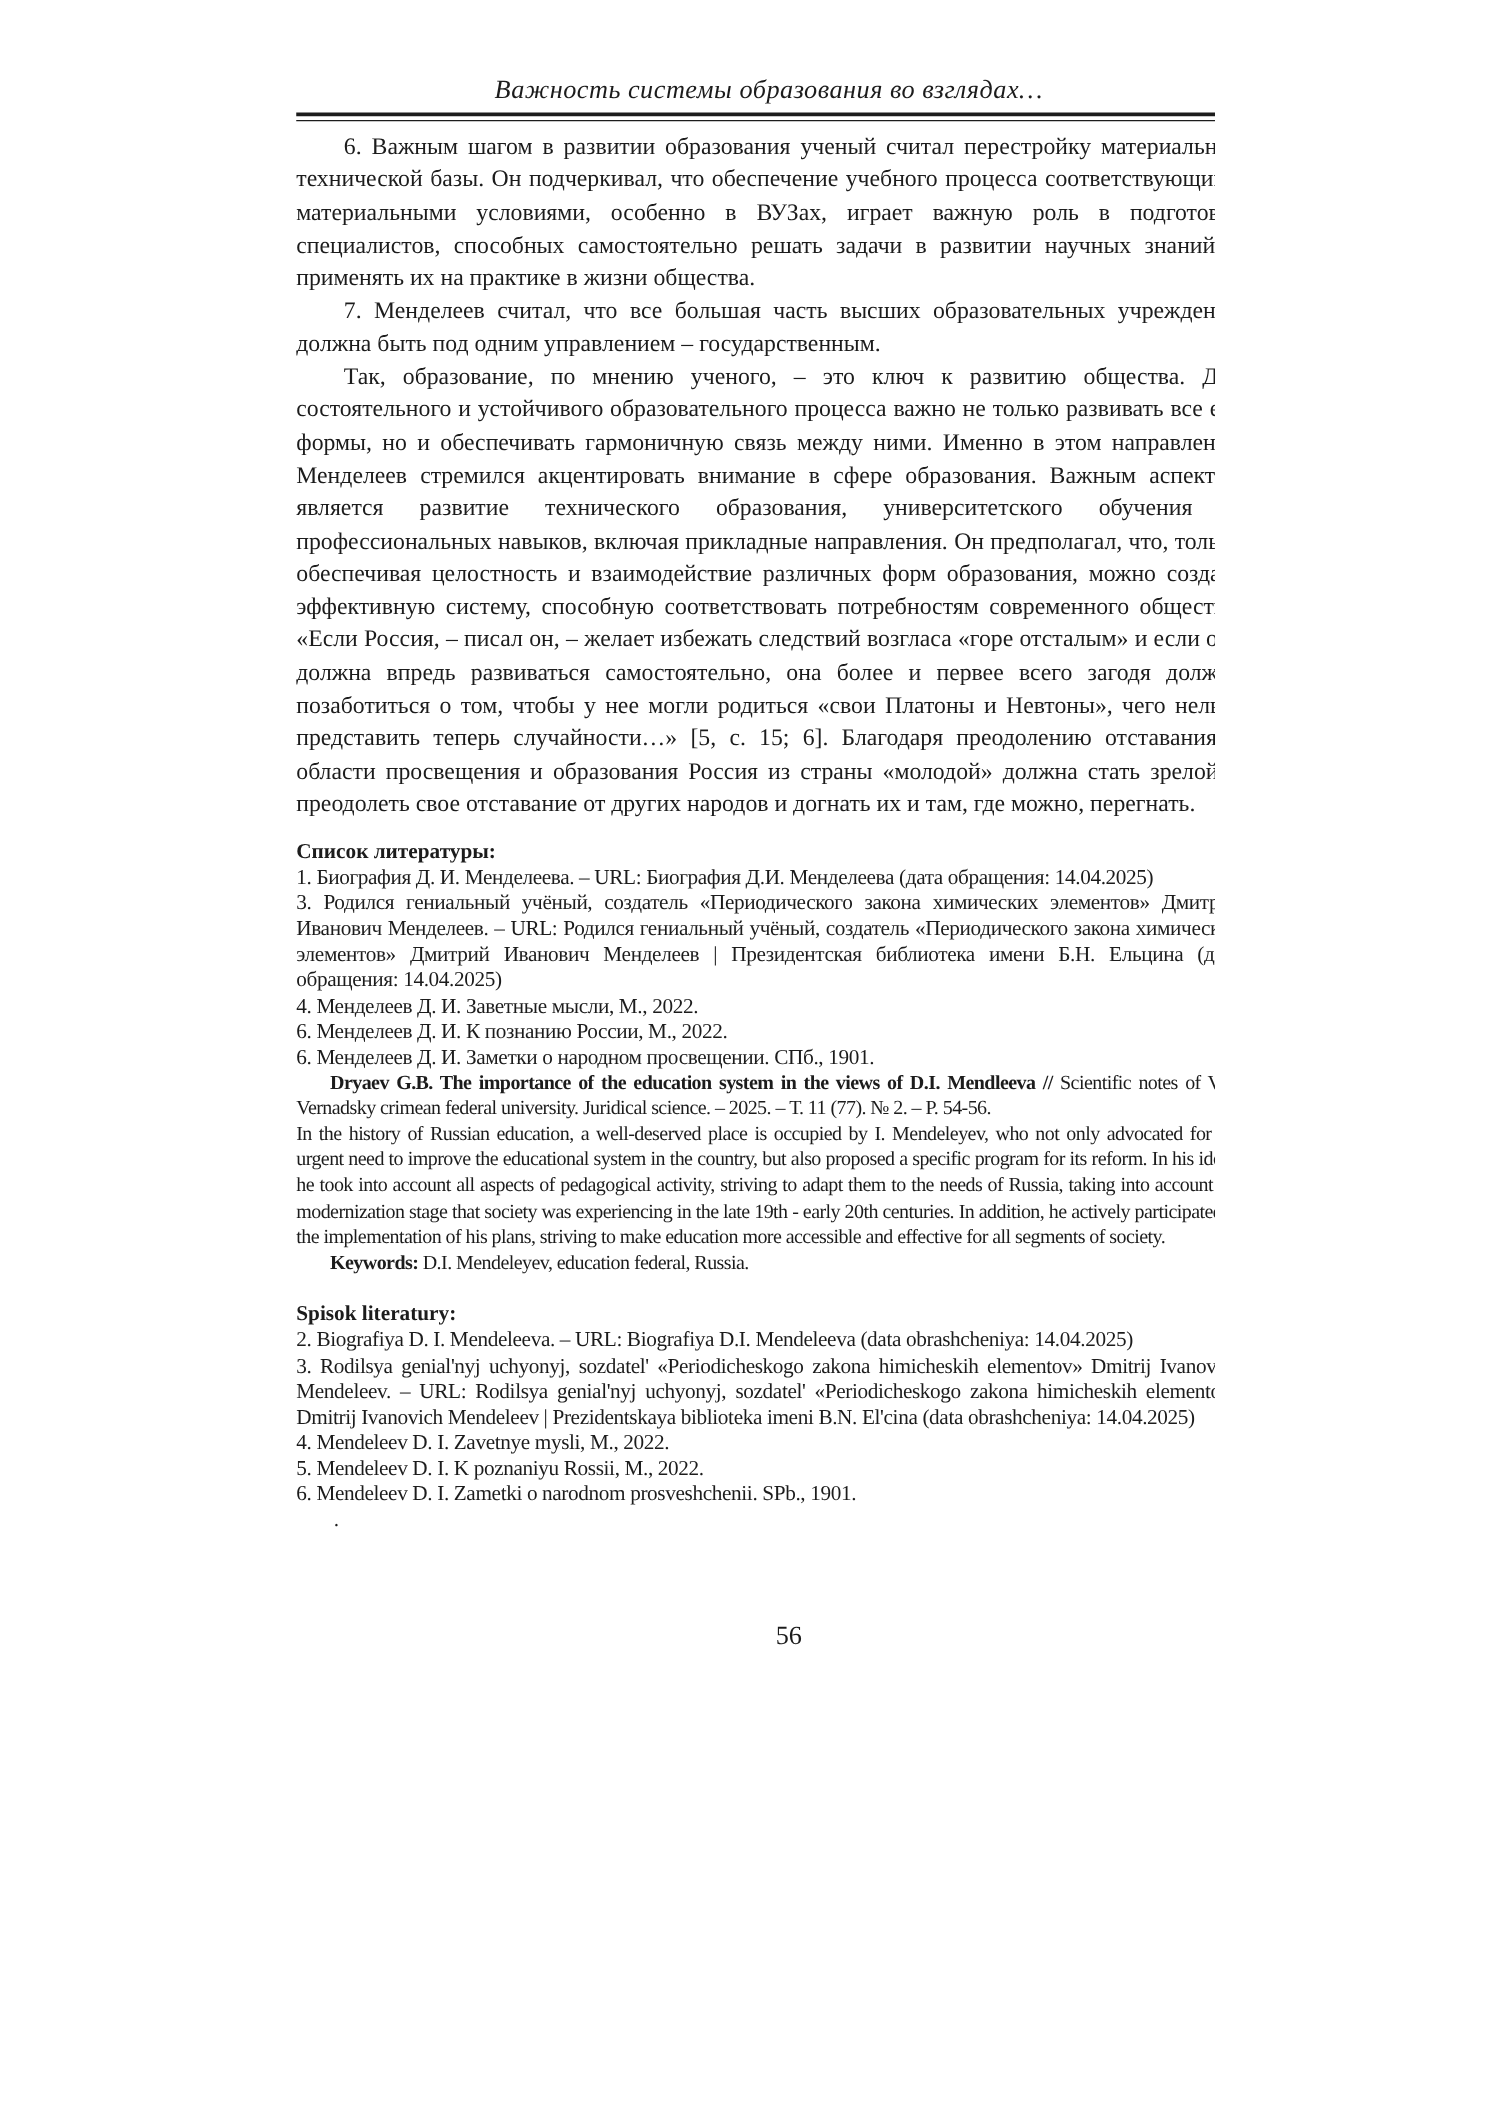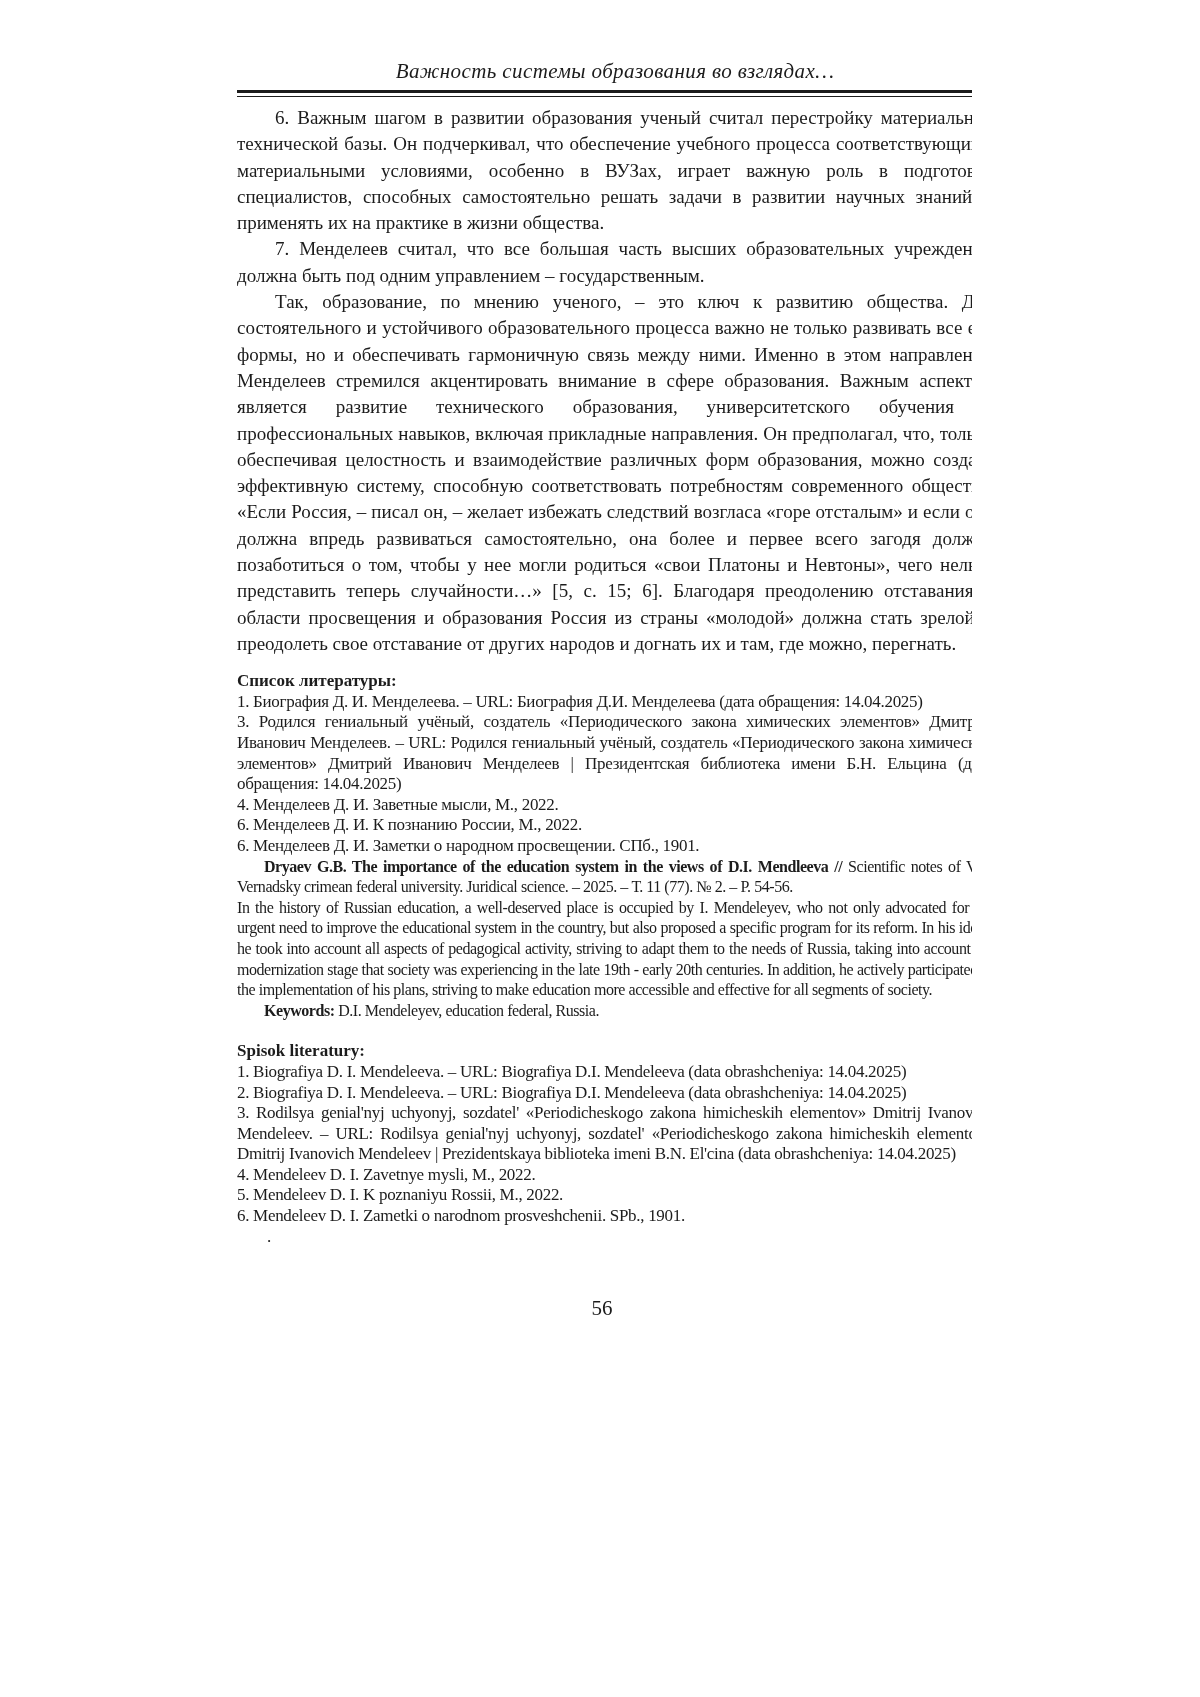--- a/index.html
+++ b/index.html
@@ -62,21 +62,21 @@
   .eng p { margin:0; }
   .eng .citation { text-indent:27px; }
   .eng .keywords { text-indent:27px; }
 
   .translit { margin-top:20px; }
   .trailing-mark { text-indent:30px; }
 
   .page-number {
     position:absolute;
     top:1296px;
-    left:224px;
+    left:253px;
     width:756px;
     text-align:center;
     font-size:21px;
   }
 </style>
 </head>
 <body>
 
 <div class="page">
   <div class="content">
@@ -101,21 +101,20 @@
     </div>
 
     <div class="eng">
       <p class="citation"><b>Dryaev G.B. The importance of the education system in the views of D.I. Mendleeva //</b> <span>Scientific notes of V. I. Vernadsky crimean federal university. Juridical science. – 2025. – Т. 11 (77). № 2. – P. 54-56.</span></p>
       <p class="abstract">In the history of Russian education, a well-deserved place is occupied by I. Mendeleyev, who not only advocated for the urgent need to improve the educational system in the country, but also proposed a specific program for its reform. In his ideas, he took into account all aspects of pedagogical activity, striving to adapt them to the needs of Russia, taking into account the modernization stage that society was experiencing in the late 19th - early 20th centuries. In addition, he actively participated in the implementation of his plans, striving to make education more accessible and effective for all segments of society.</p>
       <p class="keywords"><b>Keywords:</b> <span>D.I. Mendeleyev, education federal, Russia.</span></p>
     </div>
 
     <div class="refs translit">
       <p class="refs-heading">Spisok literatury:</p>
-      <p>1. Biografiya D. I. Mendeleeva. – URL:  Biografiya D.I. Mendeleeva (data obrashcheniya: 14.04.2025)</p>
       <p>2. Biografiya D. I. Mendeleeva. – URL: Biografiya D.I. Mendeleeva (data obrashcheniya: 14.04.2025)</p>
       <p>3. Rodilsya genial'nyj uchyonyj, sozdatel' «Periodicheskogo zakona himicheskih elementov» Dmitrij Ivanovich Mendeleev. – URL: Rodilsya genial'nyj uchyonyj, sozdatel' «Periodicheskogo zakona himicheskih elementov» Dmitrij Ivanovich Mendeleev | Prezidentskaya biblioteka imeni B.N. El'cina (data obrashcheniya: 14.04.2025)</p>
       <p>4. Mendeleev D. I. Zavetnye mysli, M., 2022.</p>
       <p>5. Mendeleev D. I. K poznaniyu Rossii, M., 2022.</p>
       <p>6. Mendeleev D. I. Zametki o narodnom prosveshchenii. SPb., 1901.</p>
       <p class="trailing-mark">.</p>
     </div>
 
   </div>
 

